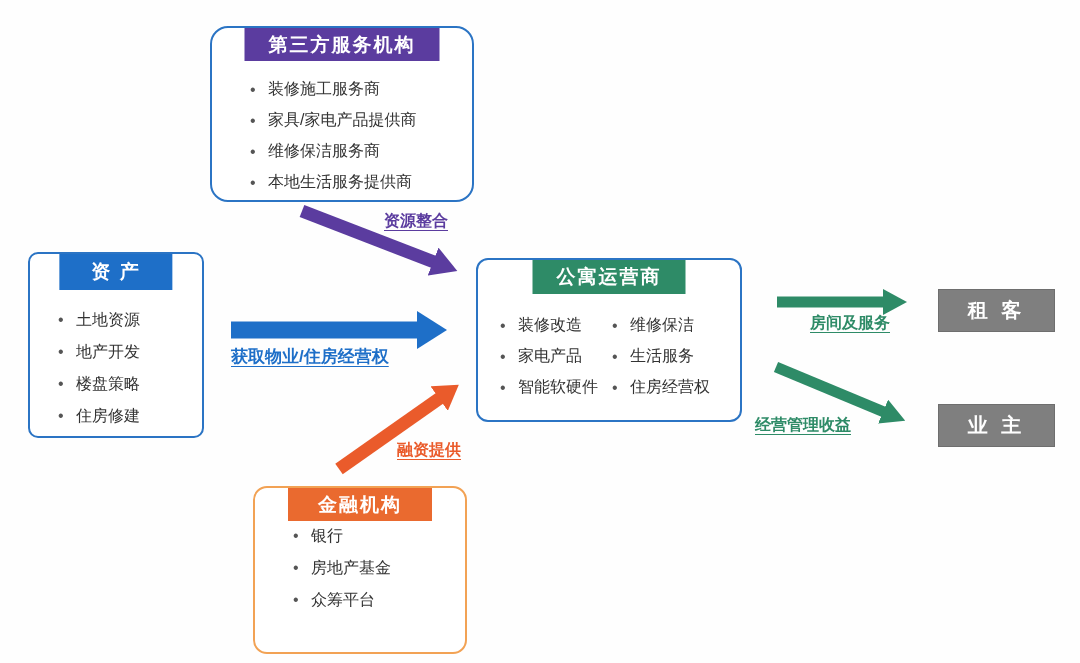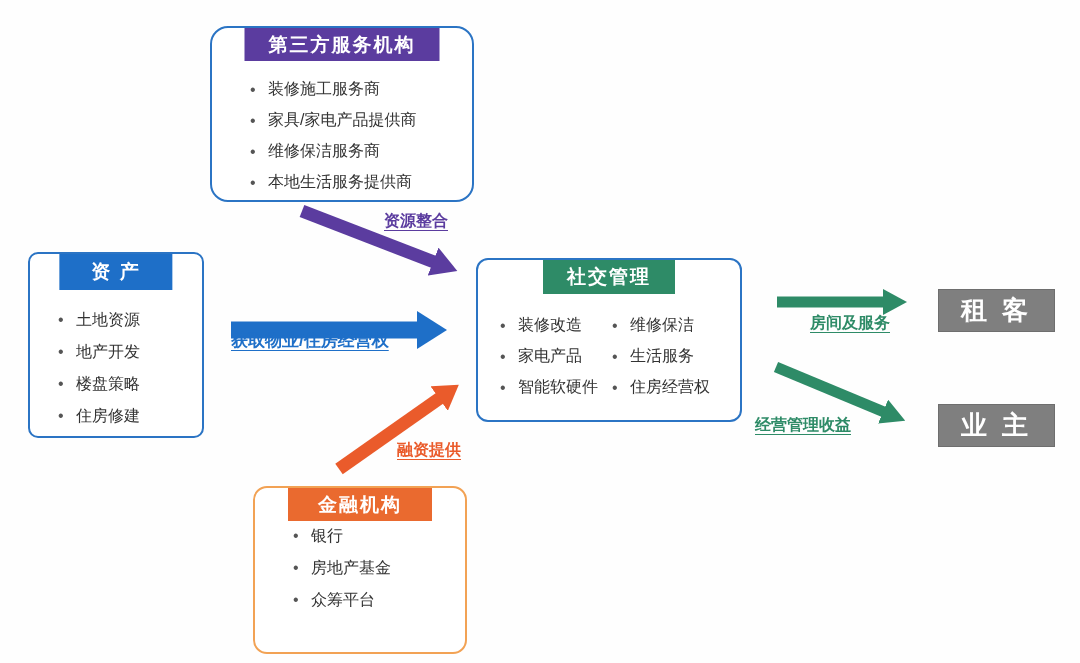--- a/index.html
+++ b/index.html
@@ -87,38 +87,38 @@
   .finance .items li { height: 32px; }
 
   .gray-box {
     position: absolute;
     background: #7f7f7f;
     border: 1px solid #6e6e6e;
     color: #ffffff;
     display: flex;
     align-items: center;
     justify-content: center;
-    font-size: 26px;
+    font-size: 20px;
     font-weight: bold;
     letter-spacing: 4px;
     white-space: nowrap;
   }
   .tenant { left: 938px; top: 289px; width: 117px; height: 43px; }
   .owner  { left: 938px; top: 404px; width: 117px; height: 43px; }
 
   .arrow-label {
     position: absolute;
     font-weight: bold;
     font-size: 16px;
     white-space: nowrap;
     text-decoration: underline;
     text-underline-offset: 4px;
   }
   .lbl-purple { left: 384px; top: 211px; color: #5b3c9f; }
-  .lbl-blue   { left: 231px; top: 329px; color: #1e6fc8; font-size: 17px; }
+  .lbl-blue   { left: 231px; top: 345px; color: #1e6fc8; font-size: 17px; }
   .lbl-orange { left: 397px; top: 440px; color: #ea5b2b; text-align: center; }
   .lbl-green-1 { left: 787px; top: 313px; color: #2e8b67; margin-left: 23px; }
   .lbl-green-2 { left: 755px; top: 415px; color: #2e8b67; }
 </style>
 </head>
 <body>
 
 <div class="canvas">
 
   <svg class="arrows-layer" width="1080" height="663" viewBox="0 0 1080 663" xmlns="http://www.w3.org/2000/svg">
@@ -174,21 +174,21 @@
       <li>
           <span>楼盘策略</span>
         </li>
       <li>
           <span>住房修建</span>
         </li>
     </ul>
   </div>
 
   <div class="box operator">
-    <div class="hdr hdr-green">社交管理</div>
+    <div class="hdr hdr-green">公寓运营商</div>
     <div class="cols">
       <ul class="items col-left">
         <li>
             <span>装修改造</span>
           </li>
         <li>
             <span>家电产品</span>
           </li>
         <li>
             <span>智能软硬件</span>

